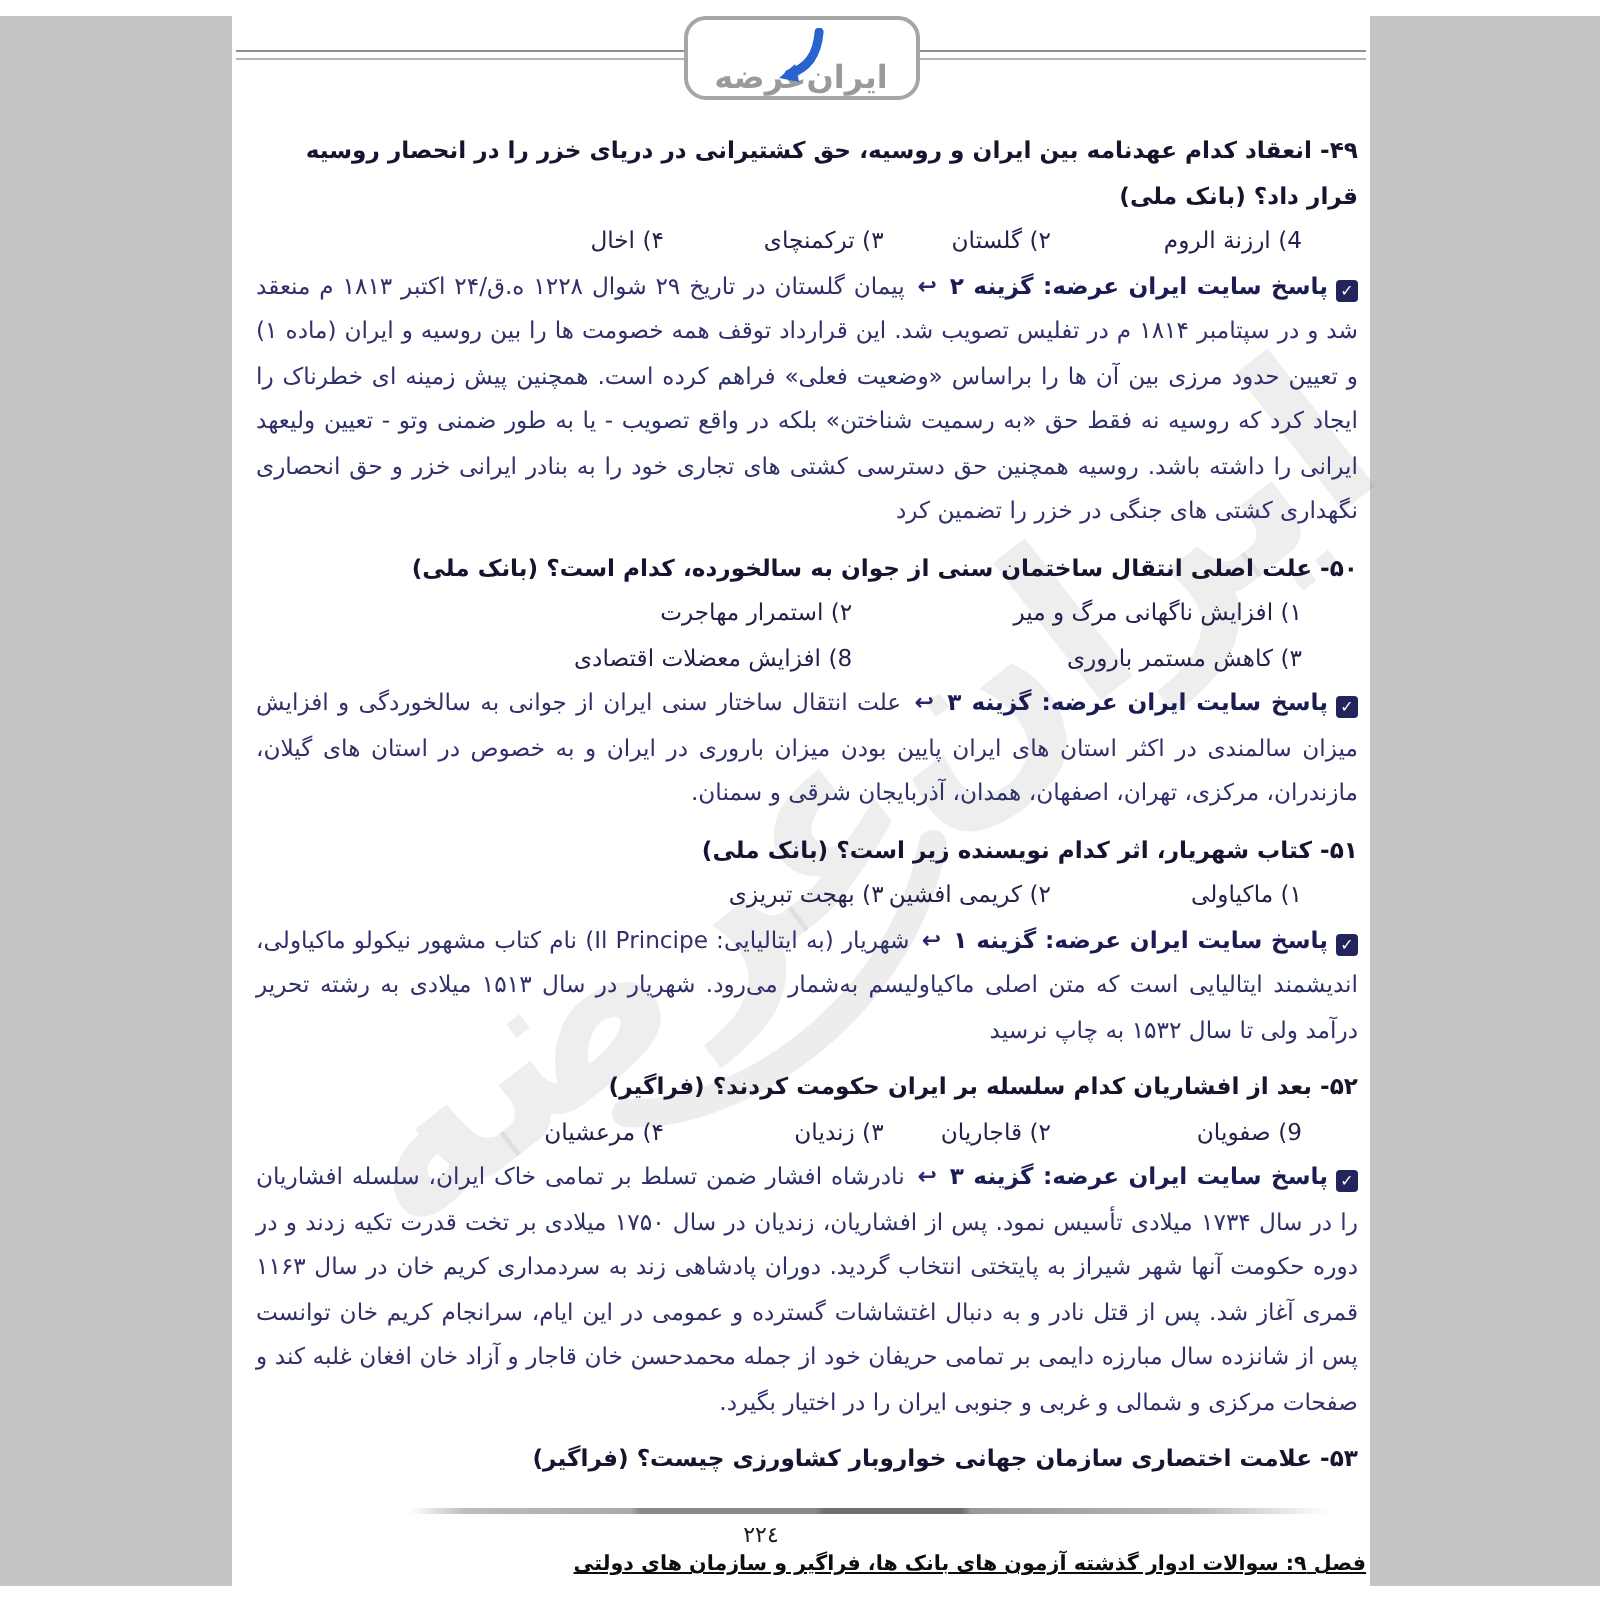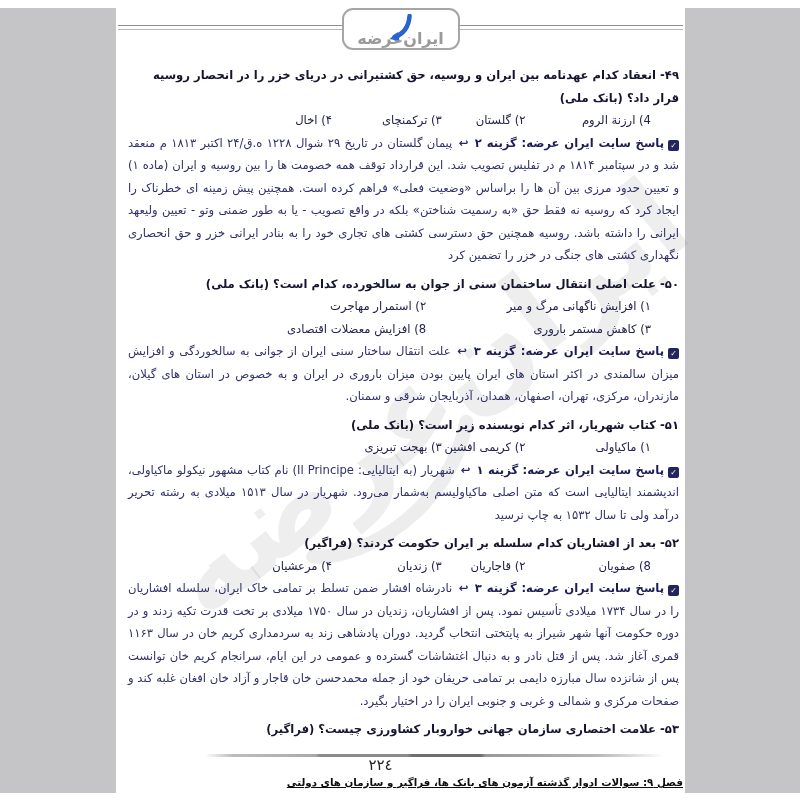--- a/index.html
+++ b/index.html
@@ -68,21 +68,21 @@
   .arrow { font-weight:bold; color:#28286a; padding:0 2px; }
   
   .bottom-divider {
     position:absolute; bottom:36px; left:89px; width:460px; height:3px;
     background:linear-gradient(90deg, rgba(180,180,180,0) 0%, #bdbdbd 6%, #a9a9a9 24%,
       #8a8a8a 25%, #8a8a8a 44%, #6f6f6f 45%, #6f6f6f 60%, #989898 61%,
       #b5b5b5 85%, rgba(190,190,190,0) 100%);
   }
   .page-number {
     position:absolute; bottom:19px; left:0; right:40px; text-align:center;
-    font-size:15px; color:#1d1d1d;
+    font-size:11px; color:#1d1d1d;
   }
   .footer-text {
     position:absolute; bottom:5px; right:2px; left:2px; direction:rtl;
     text-align:right; font-weight:bold; color:#0d0d0d; font-size:10.3px;text-decoration:underline;
   }
 </style>
 </head>
 <body>
 
 <div class="backdrop"></div>
@@ -134,21 +134,21 @@
           <span class="opt">۱) ماکیاولی</span>
           <span class="opt">۲) کریمی افشین</span>
           <span class="opt">۳) بهجت تبریزی</span>
         </div>
     <p class="answer"><span class="chk">✓</span><span class="ans-label">پاسخ سایت ایران عرضه: گزینه ۱</span> <span class="arrow">↩</span> <span>شهریار (به ایتالیایی: Il Principe) نام کتاب مشهور نیکولو ماکیاولی، اندیشمند ایتالیایی است که متن اصلی ماکیاولیسم به‌شمار می‌رود. شهریار در سال ۱۵۱۳ میلادی به رشته تحریر درآمد ولی تا سال ۱۵۳۲ به چاپ نرسید</span></p>
   </section>
 
   <section class="question">
     <h3 class="q-title">۵۲- بعد از افشاریان کدام سلسله بر ایران حکومت کردند؟ (فراگیر)</h3>
     <div class="options row">
-          <span class="opt">8) صفویان</span>
+          <span class="opt">9) صفویان</span>
           <span class="opt">۲) قاجاریان</span>
           <span class="opt">۳) زندیان</span>
           <span class="opt">۴) مرعشیان</span>
         </div>
     <p class="answer"><span class="chk">✓</span><span class="ans-label">پاسخ سایت ایران عرضه: گزینه ۳</span> <span class="arrow">↩</span> <span>نادرشاه افشار ضمن تسلط بر تمامی خاک ایران، سلسله افشاریان را در سال ۱۷۳۴ میلادی تأسیس نمود. پس از افشاریان، زندیان در سال ۱۷۵۰ میلادی بر تخت قدرت تکیه زدند و در دوره حکومت آنها شهر شیراز به پایتختی انتخاب گردید. دوران پادشاهی زند به سردمداری کریم خان در سال ۱۱۶۳ قمری آغاز شد. پس از قتل نادر و به دنبال اغتشاشات گسترده و عمومی در این ایام، سرانجام کریم خان توانست پس از شانزده سال مبارزه دایمی بر تمامی حریفان خود از جمله محمدحسن خان قاجار و آزاد خان افغان غلبه کند و صفحات مرکزی و شمالی و غربی و جنوبی ایران را در اختیار بگیرد.</span></p>
   </section>
 
   <section class="question">
     <h3 class="q-title">۵۳- علامت اختصاری سازمان جهانی خواروبار کشاورزی چیست؟ (فراگیر)</h3>
 

